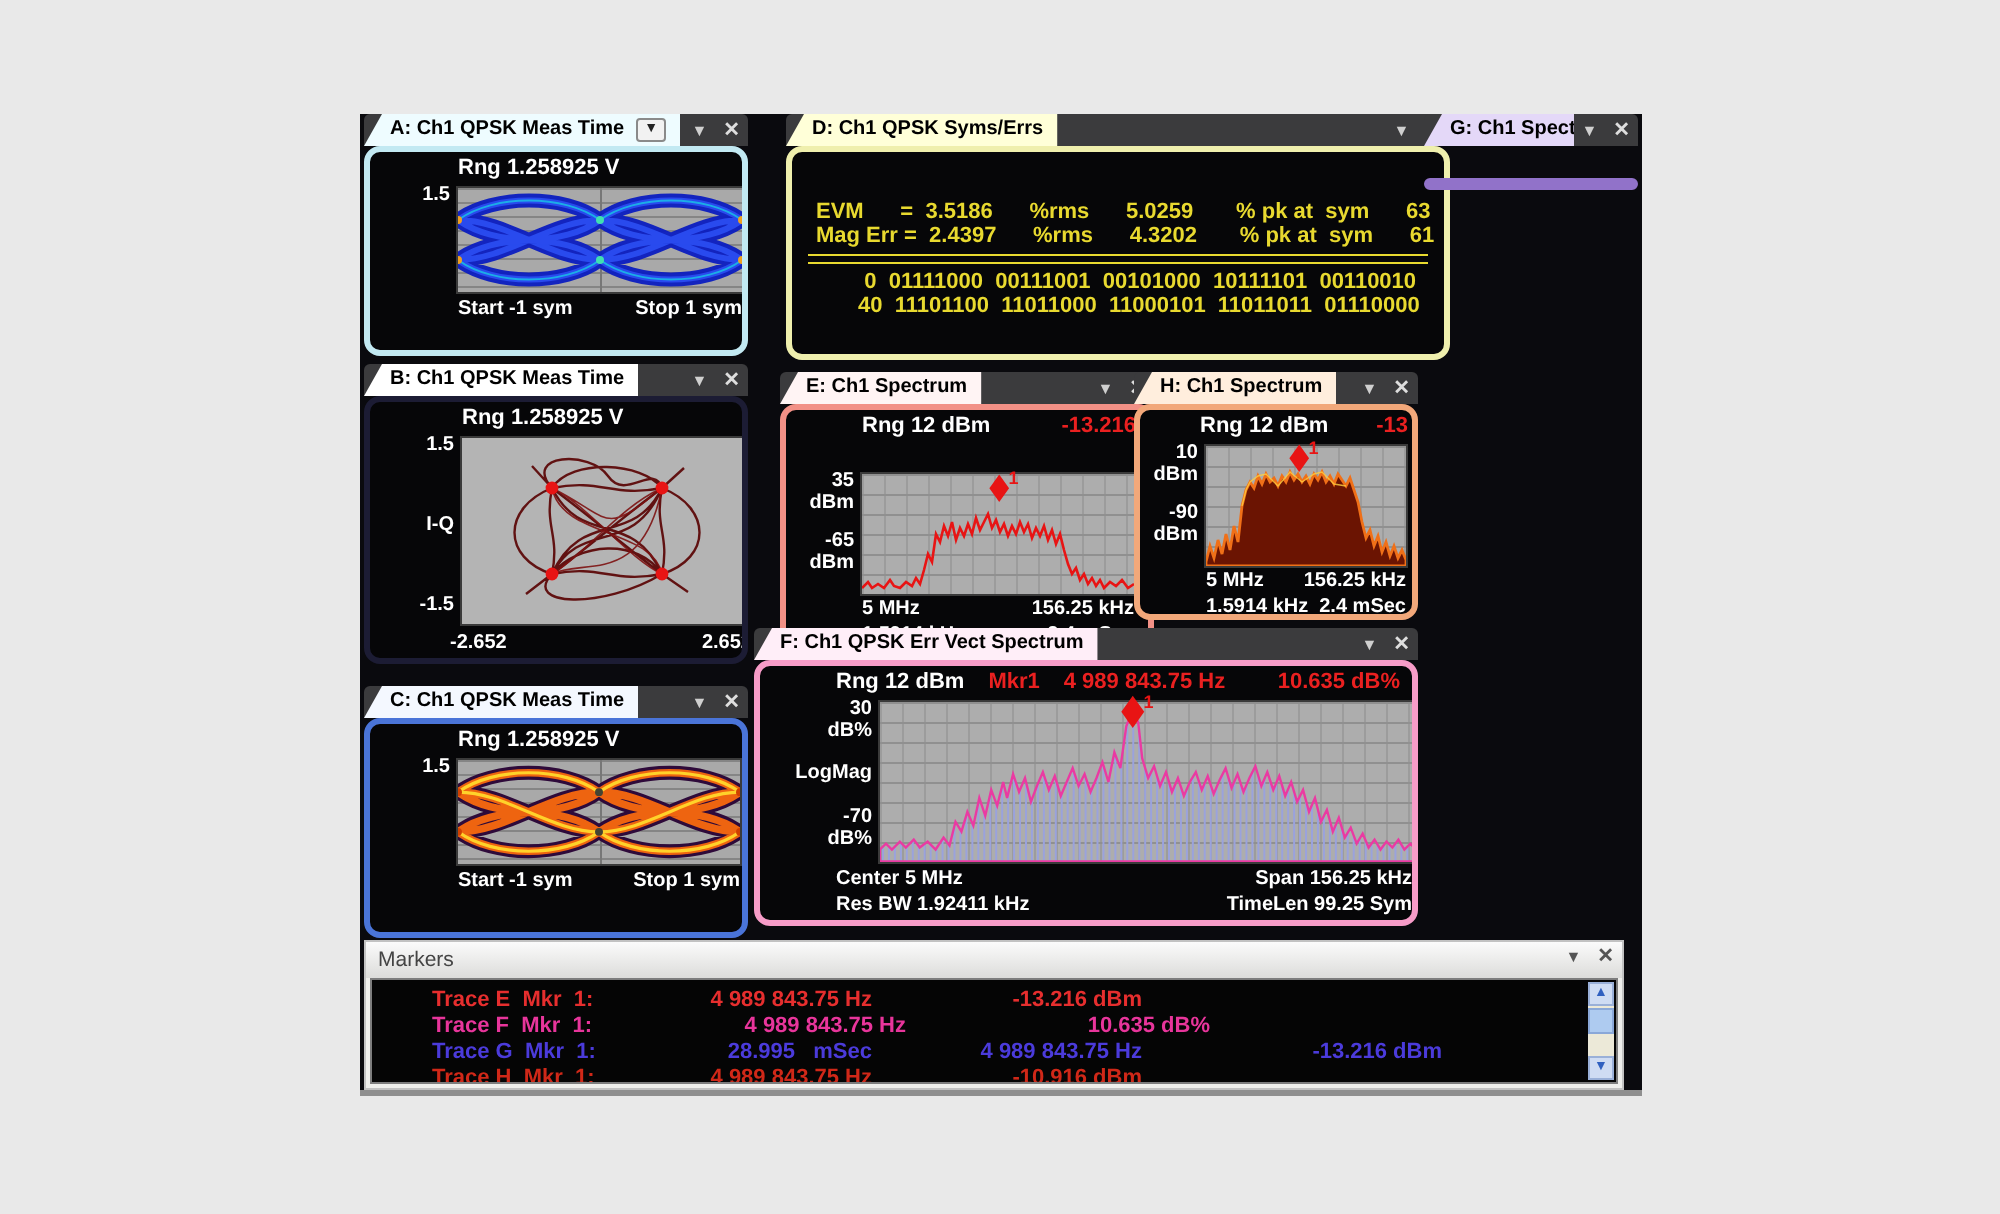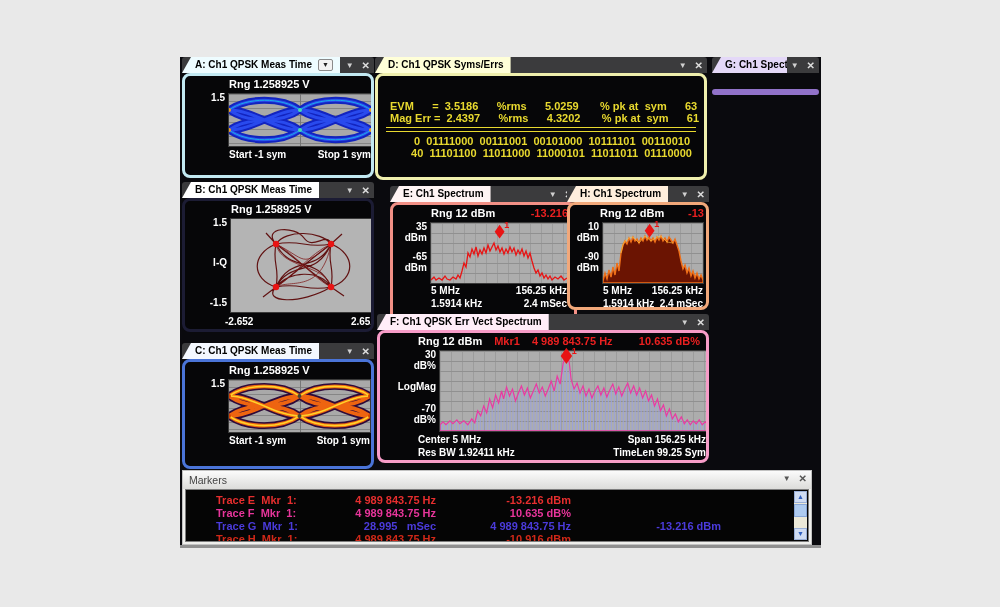--- a/index.html
+++ b/index.html
@@ -48,21 +48,21 @@
   .mtitle{height:18px;line-height:18px;font-size:10.5px;color:#444;padding-left:6px;position:relative;
           background:linear-gradient(#fbfbfb,#dcdcda);}
   .mtitle .strip-icons .chev{color:#555;} .mtitle .strip-icons .clx{color:#555;}
   .mbody{position:absolute;left:2px;right:2px;top:18px;bottom:2px;background:#050505;overflow:hidden;
          border:1px solid #7d7d7d;}
   .mrow{display:flex;padding-left:30px;height:13px;line-height:13px;font-size:11px;font-weight:bold;
         white-space:pre;}
   .mrows{padding-top:4px;}
   .mc0{width:105px;} .mc1{width:115px;text-align:right;} .mc2{width:135px;text-align:right;}
   .mc3{width:150px;text-align:right;}
-  .mrow:nth-child(1){color:#e62e2e;} .mrow:nth-child(2){color:#e8359b;}
+  .mrow:nth-child(1){color:#e62e2e;} .mrow:nth-child(2){color:#e8359b;gap:17px;}
   .mrow:nth-child(3){color:#4b3bdb;} .mrow:nth-child(4){color:#d02818;}
   .mscroll{position:absolute;right:1px;top:1px;bottom:1px;width:13px;background:#ece9d8;}
   .sarrow{position:absolute;left:0;width:13px;height:12px;background:#cfdcf3;border:1px solid #9ab0d8;
           color:#3060c0;font-size:7px;text-align:center;line-height:10px;}
   .sarrow.up{top:0;} .sarrow.down{bottom:0;}
   .sthumb{position:absolute;left:0;top:13px;width:13px;height:13px;background:#aecbf0;border:1px solid #8aa8d8;}
 </style>
 </head>
 <body>
 
@@ -97,21 +97,21 @@
           </g>
         </svg>
       </div>
       <div class="xrow" style="margin:2px 0 0 44px;width:142px">
         <span>Start -1  sym</span>
         <span>Stop 1  sym</span>
       </div>
     </div>
   </div>
 
-  <div class="pgroup" style="left:195px;top:0;width:332px;height:123px">
+  <div class="pgroup" style="left:213px;top:0;width:332px;height:123px">
     <div class="strip">
       <div class="tab" style="background:#ffffd8">
         <span>D: Ch1 QPSK Syms/Errs</span>
       </div>
       <div class="strip-icons">
         <span class="chev">▼</span>
         <span class="clx">✕</span>
       </div>
     </div>
     <div class="pbody" style="border-color:#efefad">
@@ -167,21 +167,21 @@
       <div class="strip-icons">
         <span class="chev">▼</span>
         <span class="clx">✕</span>
       </div>
     </div>
     <div class="pbody" style="border-color:#f29086">
       <div class="hdr" style="margin-left:38px;margin-right:6px">
         <span>Rng 12 dBm</span>
         <span class="red" style="margin-left:auto">-13.216</span>
       </div>
-      <div class="plot grid-spec" style="margin:2px 0 0 38px;width:136px;height:60px">
+      <div class="plot grid-spec" style="margin:16px 0 0 38px;width:136px;height:60px">
         <span class="ylab" style="top:-2px">35</span>
         <span class="ylab" style="top:9px">dBm</span>
         <span class="ylab" style="top:28px">-65</span>
         <span class="ylab" style="top:39px">dBm</span>
         <svg width="136" height="60" viewBox="0 0 136 60">
           <polyline fill="none" stroke="#e81414" stroke-width="1.3" points="0,57 3,54 5,57 8,55 11,57 14,53 16,56 19,57 22,54 25,56 27,52 29,55 31,48 33,40 35,44 37,30 39,34 41,26 43,31 45,24 47,33 49,27 51,31 53,25 55,30 57,22 59,28 61,24 63,20 65,27 67,23 69,29 71,25 73,31 75,26 77,30 79,24 81,29 83,25 85,32 87,27 89,31 91,26 93,33 95,28 97,35 99,30 101,38 103,45 105,50 107,47 109,53 111,50 113,55 115,52 117,56 119,53 121,57 124,54 127,56 130,53 133,57 136,55"></polyline>
         </svg>
         <span class="mk" style="left:64px;top:-2px"><span class="d">◆</span><span class="n">1</span></span>
       </div>
       <div class="xrow" style="margin:1px 0 0 38px;width:136px">

